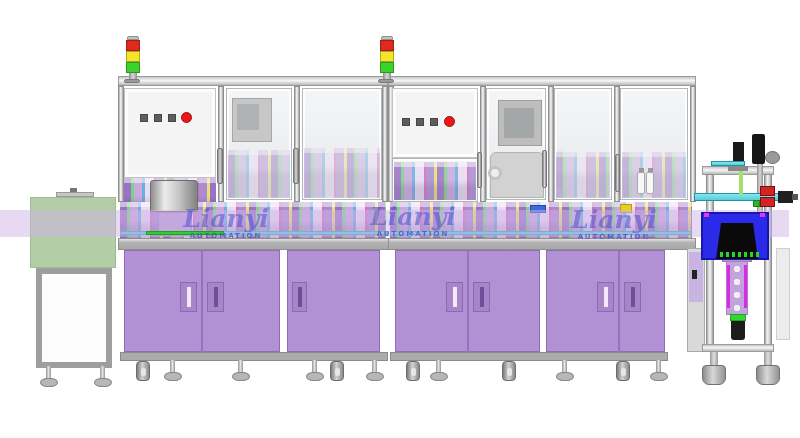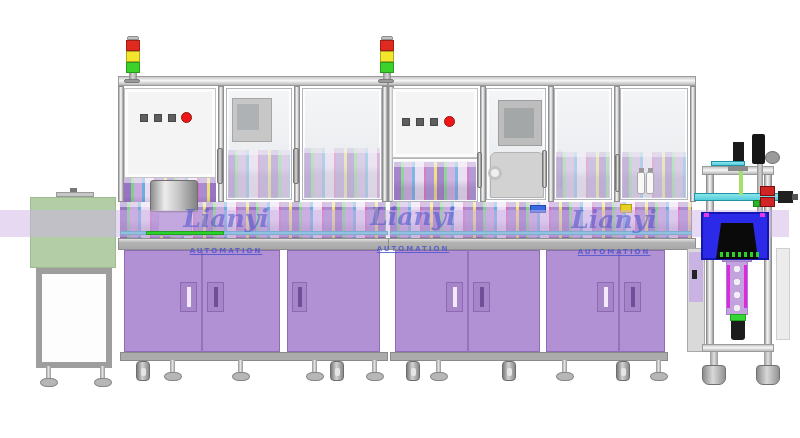--- a/index.html
+++ b/index.html
@@ -67,21 +67,21 @@
   .zarm::before,.zarm::after{content:"";position:absolute;top:3px;bottom:6px;width:3px;background:#e028e0;}
   .zarm::before{left:0;} .zarm::after{right:0;}
   .redblk{background:#d12424;border:1px solid #7e0e0e;}
   .teal{background:linear-gradient(180deg,#8ae6ea,var(--conveyor-teal,#2fb4c6));border:1px solid #1f93a5;}
 
   
   .band{background:var(--overlay-lavender,#cfb4e6);opacity:.5;z-index:30;}
   .wm{z-index:40;text-align:center;color:var(--watermark-blue,#4852cd);}
   .wm .brand{display:block;font-family:"DejaVu Serif",serif;font-style:italic;font-weight:bold;
              font-size:25px;line-height:22px;opacity:.55;}
-  .wm .sub{display:block;font-size:7px;font-weight:bold;letter-spacing:2px;opacity:.8;margin-top:17px;text-decoration:underline;}
+  .wm .sub{display:block;font-size:7px;font-weight:bold;letter-spacing:2px;opacity:.8;margin-top:2px;}
   .bowl{background:linear-gradient(90deg,#8f8f8f,#ececec 30%,#c6c6c6 60%,#828282);border:1px solid #6f6f6f;border-radius:3px 3px 0 0;}
   .bowlbase{background:#b79dd8;border:1px solid #9d7fc4;}
   .cyan-line{background:var(--conveyor-teal,#55cddb);border:1px solid #2fa6b8;}
   .bottle{background:#f8f8f8;border:1px solid #a9a9a9;border-radius:2px;}
   .bcap{background:#9a9a9a;}
 </style>
 </head>
 <body>
 
 <div class="scene">

